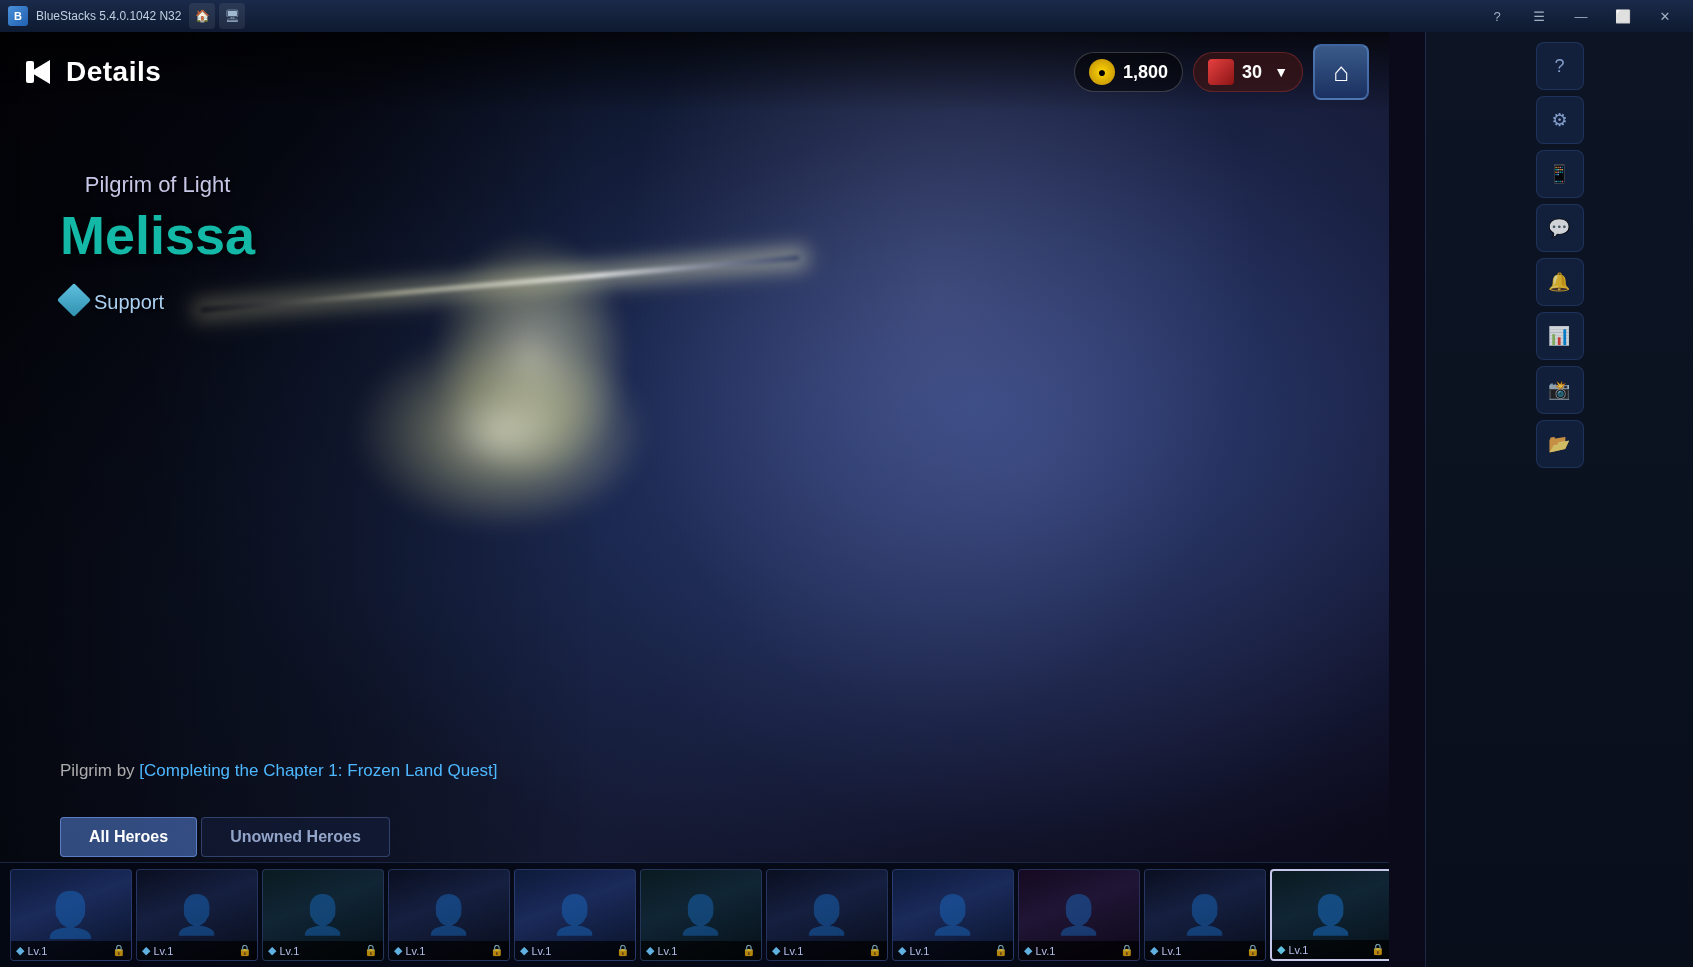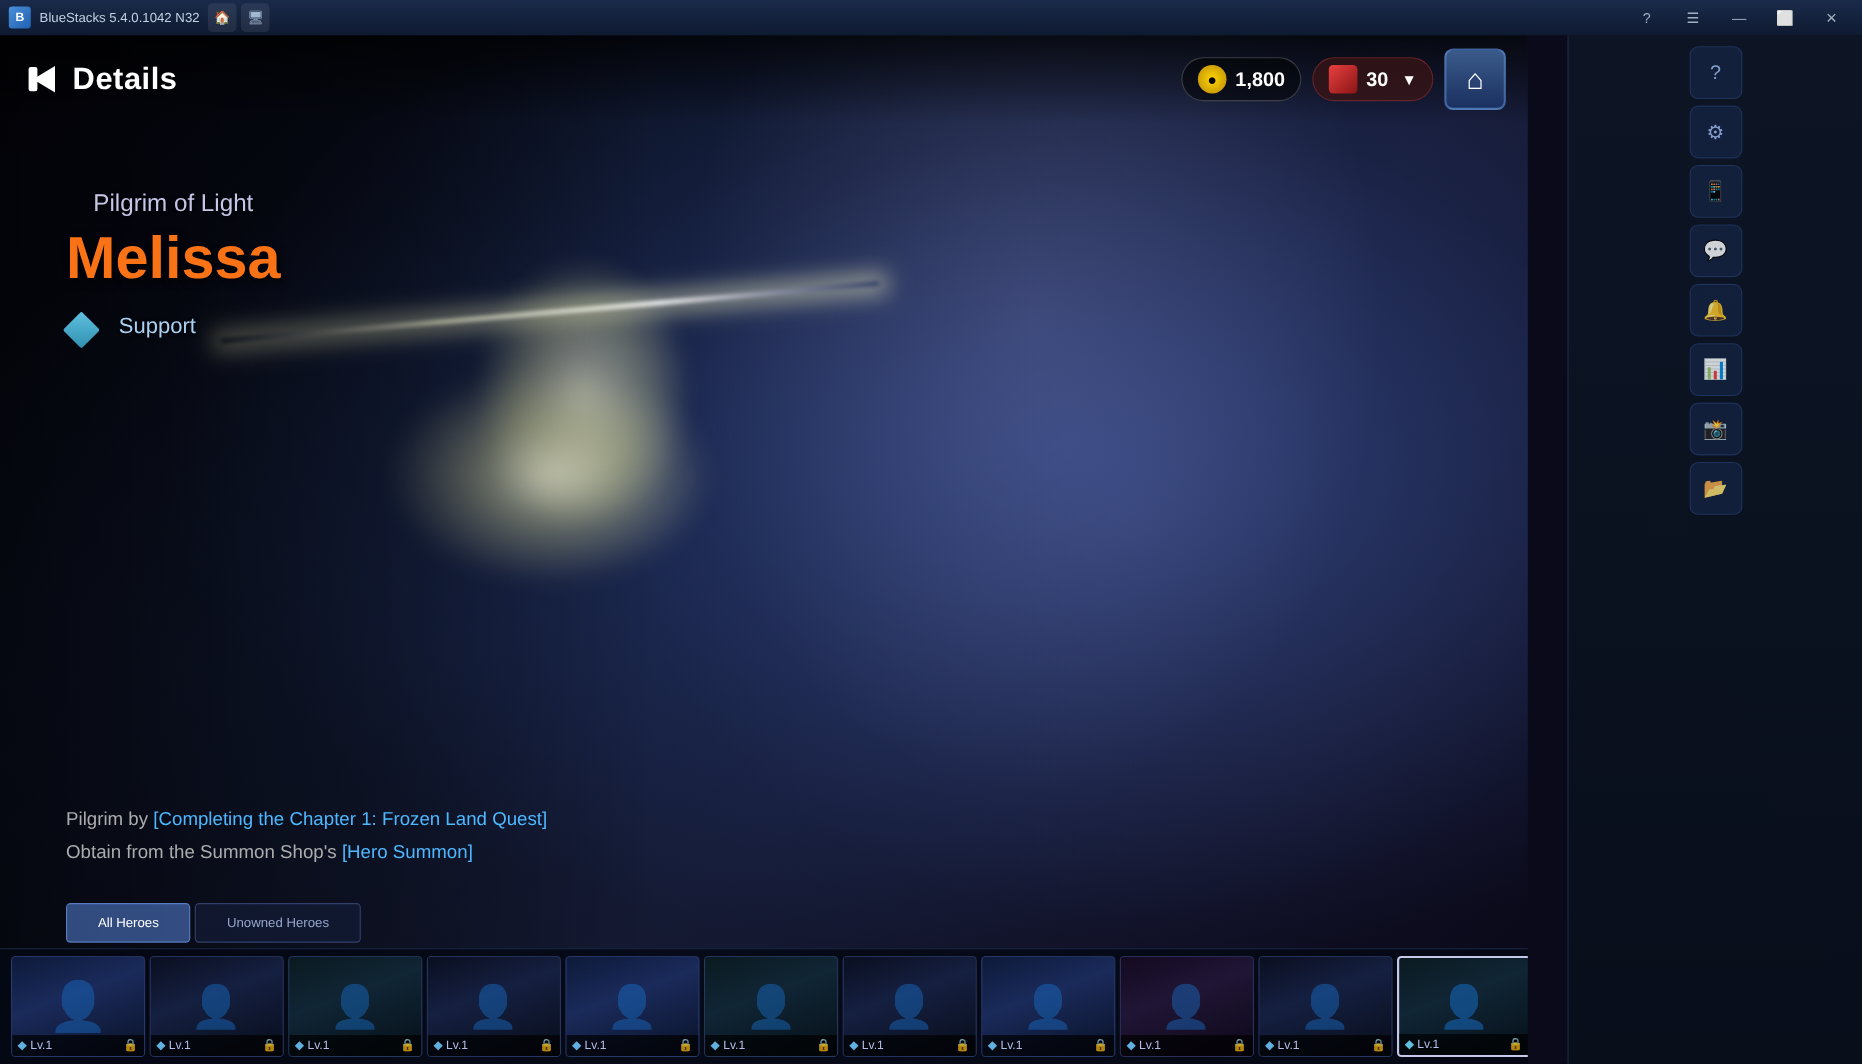--- a/index.html
+++ b/index.html
@@ -260,31 +260,31 @@
     #hero-subtitle {
       color: rgba(220,220,255,0.9);
       font-size: 22px;
       font-weight: 400;
       margin-bottom: 6px;
       text-shadow: 1px 1px 3px rgba(0,0,0,0.8);
       text-align: center;
     }
 
     #hero-name {
-      color: #f97316;
+      color: #14b8a6;
       font-size: 54px;
       font-weight: 700;
       margin-bottom: 20px;
       text-shadow: 2px 2px 8px rgba(0,0,0,0.9);
     }
 
     #hero-class {
       display: flex;
-      align-items: flex-start;
-      gap: 20px;
+      align-items: flex-end;
+      gap: 6px;
       margin-bottom: 30px;
     }
 
     .class-label {
       color: rgba(180,220,255,0.95);
       font-size: 20px;
       text-shadow: 1px 1px 3px rgba(0,0,0,0.8);
     }
 
     
@@ -326,22 +326,22 @@
       left: 60px;
       bottom: 110px;
       z-index: 40;
       display: flex;
       gap: 4px;
     }
 
     .filter-tab {
       padding: 10px 28px;
       border-radius: 4px;
-      font-size: 12px;
-      font-weight: 400;
+      font-size: 16px;
+      font-weight: 700;
       cursor: pointer;
       border: 1px solid rgba(100,130,200,0.4);
     }
 
     .filter-tab.active {
       background: rgba(80,120,200,0.6);
       color: white;
       border-color: rgba(120,160,240,0.6);
     }
 
@@ -561,23 +561,20 @@
       <div class="support-diamond-wrapper">
         <div class="support-diamond"></div>
       </div>
       <span class="class-label">Support</span>
     </div>
   </div>
 
   <div id="hero-desc">
     <div id="recruit-text">
       <span>Pilgrim by </span><span class="highlight-link">[Completing the Chapter 1: Frozen Land Quest]</span>
-    </div>
-    <div id="obtain-text">
-      <span>Obtain from the Summon Shop's </span><span class="highlight-link">[Hero Summon]</span>
     </div>
   </div>
 
   <div id="filter-tabs">
     <button class="filter-tab active">All Heroes</button>
     <button class="filter-tab inactive">Unowned Heroes</button>
   </div>
 
   <div id="hero-roster">
 

